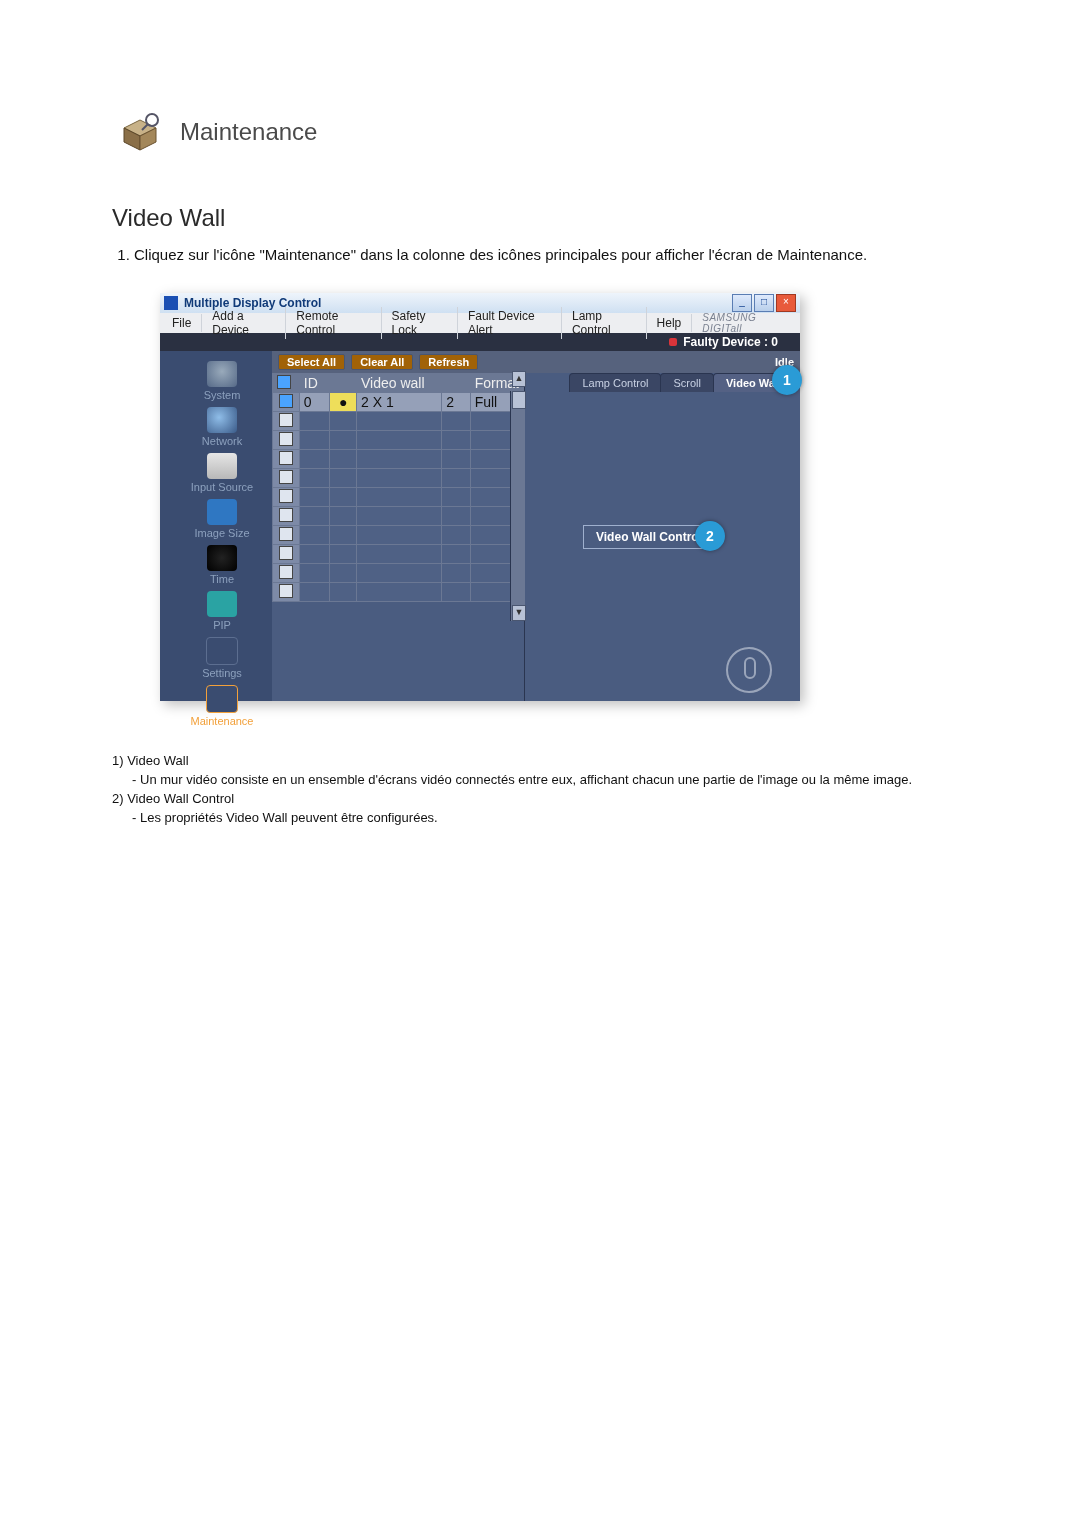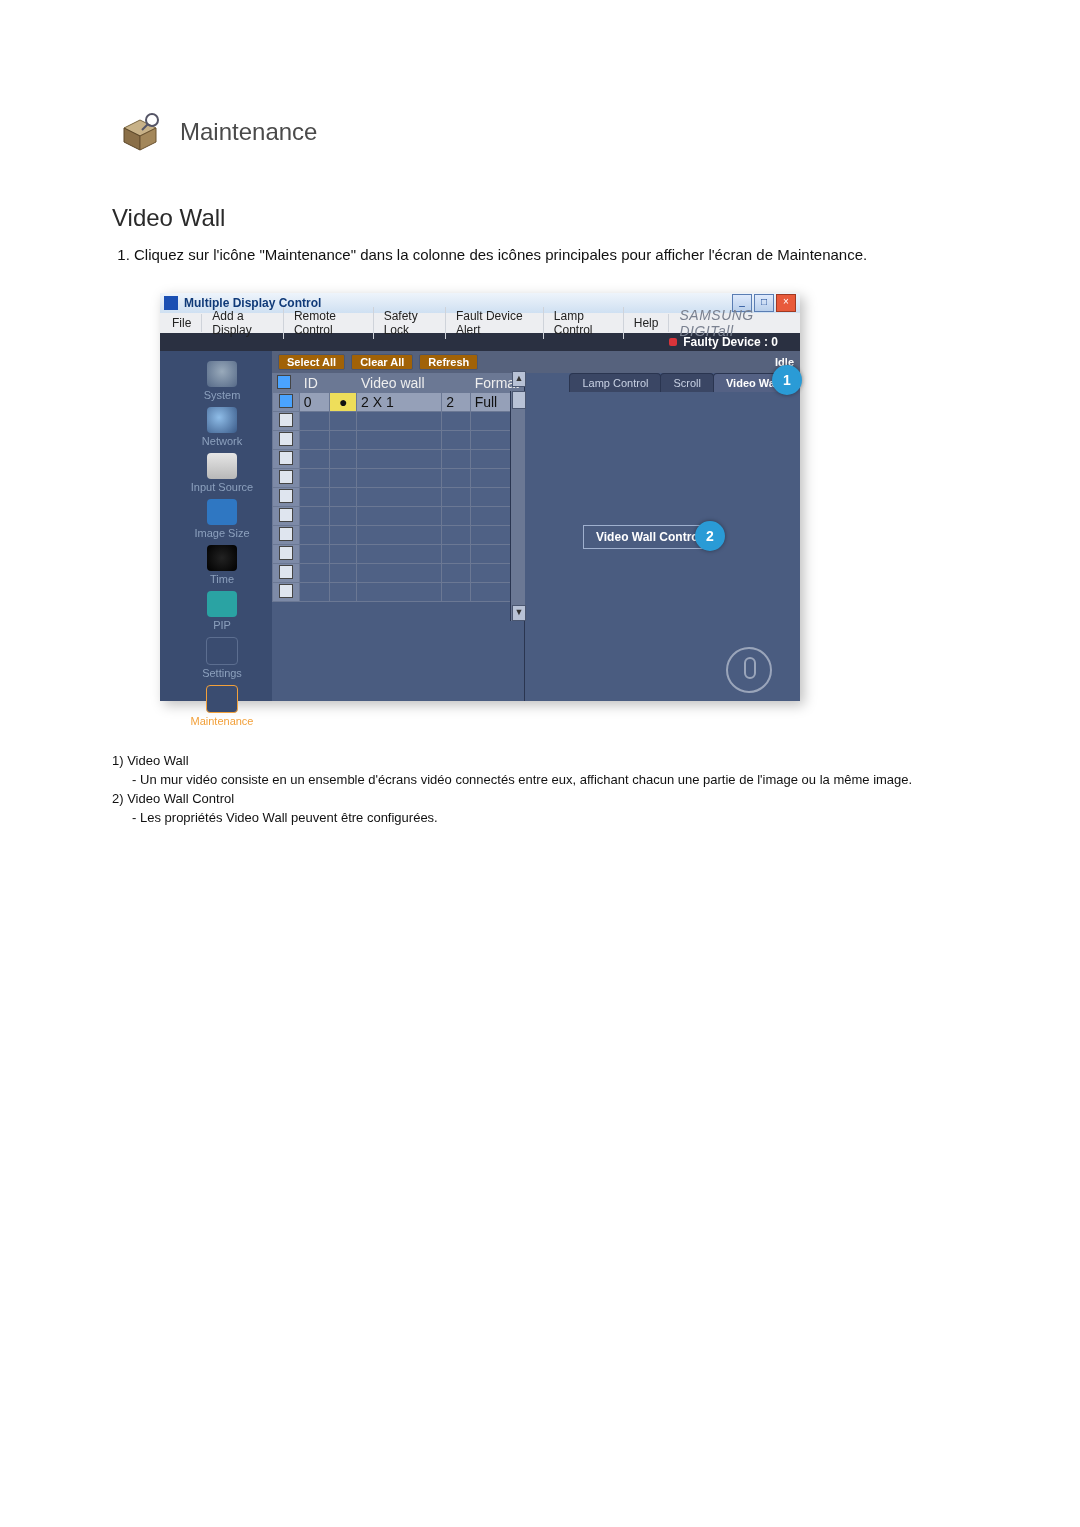--- a/index.html
+++ b/index.html
@@ -15,21 +15,21 @@
   .shot-wrap{margin:30px 0 0 160px;width:640px;box-shadow:4px 4px 12px rgba(0,0,0,.25);}
   .titlebar{height:20px;background:linear-gradient(#eef4fb,#cfe0f2);display:flex;align-items:center;padding:0 4px;font-size:12px;color:#103a78;}
   .titlebar .ico{width:14px;height:14px;background:#1a4fb3;display:inline-block;margin-right:6px;}
   .titlebar .title{flex:1;font-weight:700;}
   .winbtns{display:flex;gap:2px;}
   .winbtn{width:18px;height:16px;border:1px solid #5a7db3;background:linear-gradient(#dfeafc,#b9cfeb);font-size:10px;line-height:14px;text-align:center;color:#0a3a8a;}
   .winbtn.close{background:#e85a3b;color:#fff;border-color:#a03922;}
 
   .menubar{height:20px;background:#edeef1;display:flex;font-size:12px;color:#222;align-items:center;padding:0 2px;}
   .menubar span{padding:2px 10px;border-right:1px solid #cfd3da;}
-  .menubar .brand{margin-left:auto;border:none;color:#7a8190;font-size:14px;letter-spacing:.5px;font-style:italic;padding-right:10px;}
+  .menubar .brand{margin-left:auto;border:none;color:#7a8190;font-size:10px;letter-spacing:.5px;font-style:italic;padding-right:10px;}
 
   .faultybar{height:18px;background:#2a3041;display:flex;justify-content:flex-end;align-items:center;padding-right:22px;font-size:12px;color:#fff;font-weight:700;}
   .faultybar .dot{width:8px;height:8px;background:#d9343a;border-radius:2px;margin-right:6px;}
 
   .appbody{display:flex;background:#3a4c70;height:350px;}
   .sidebar{width:100px;background:#3a4c70;display:flex;flex-direction:column;align-items:center;padding-top:10px;margin-left:12px;}
   .side-item{width:100%;text-align:center;font-size:11px;color:#8ca0bd;margin-bottom:6px;}
   .side-item .sic{width:30px;height:26px;margin:0 auto 2px;background:#5c6e90;border-radius:4px;}
   .side-item.active{color:#f2a03a;}
   .side-item.active .sic{background:#3a4c70;border:1px solid #f2a03a;}
@@ -105,21 +105,21 @@
       <span class="ico"></span>
       <span class="title">Multiple Display Control</span>
       <div class="winbtns">
         <div class="winbtn">_</div>
         <div class="winbtn">□</div>
         <div class="winbtn close">×</div>
       </div>
     </div>
     <div class="menubar">
       <span>File</span>
-      <span>Add a Display</span>
+      <span>Add a Device</span>
       <span>Remote Control</span>
       <span>Safety Lock</span>
       <span>Fault Device Alert</span>
       <span>Lamp Control</span>
       <span>Help</span>
       <span class="brand">SAMSUNG DIGITall</span>
     </div>
     <div class="faultybar">
       <span class="dot"></span>
       <span>Faulty Device : 0</span>

